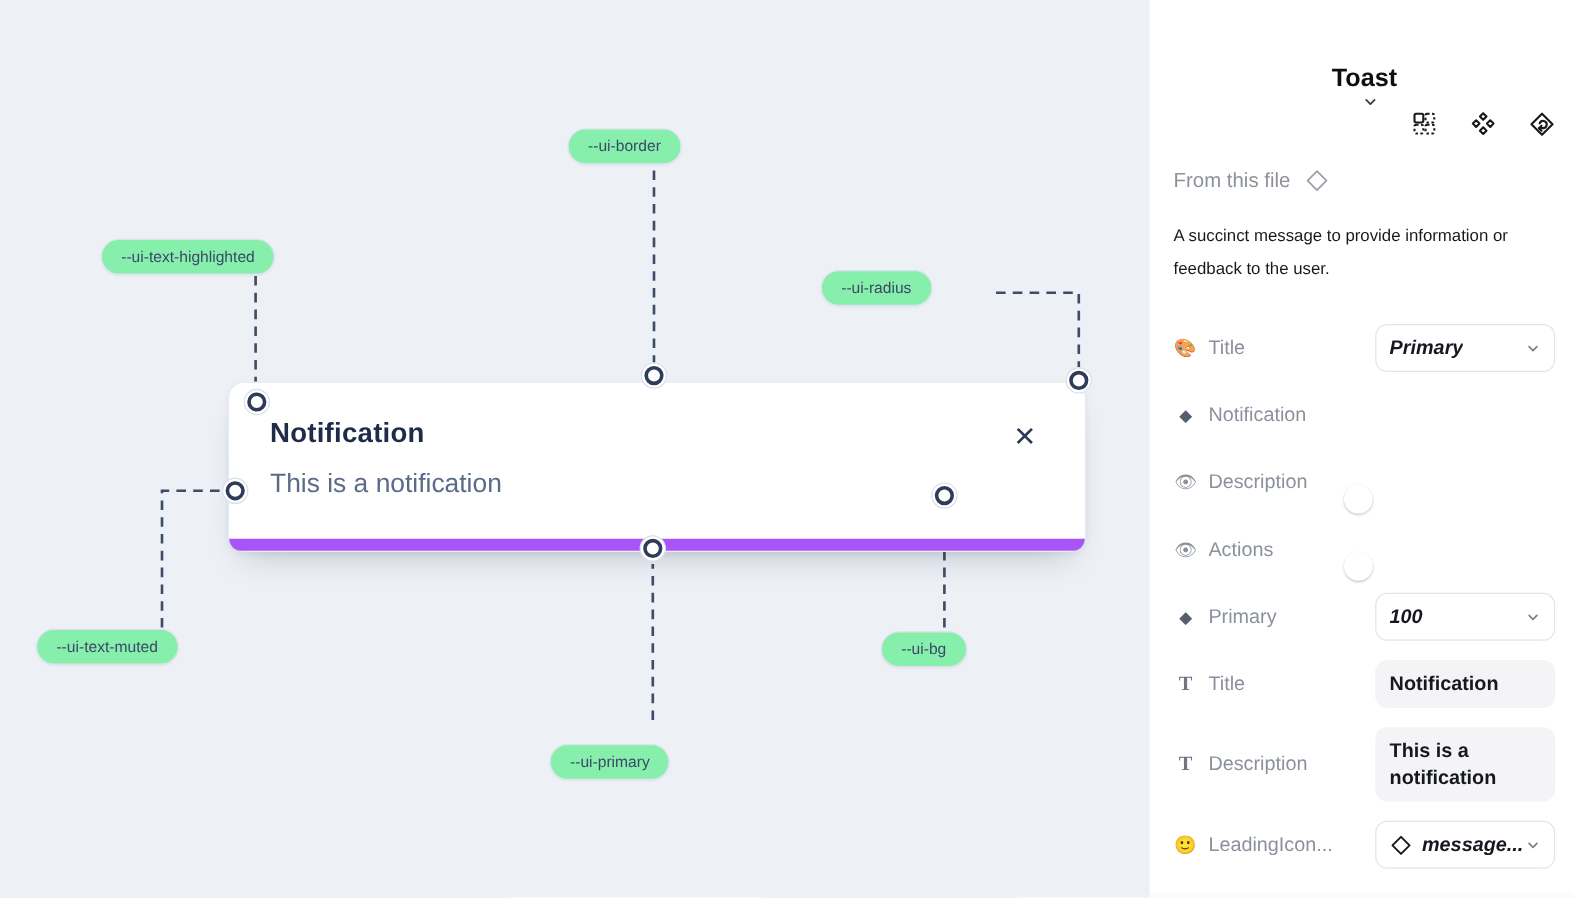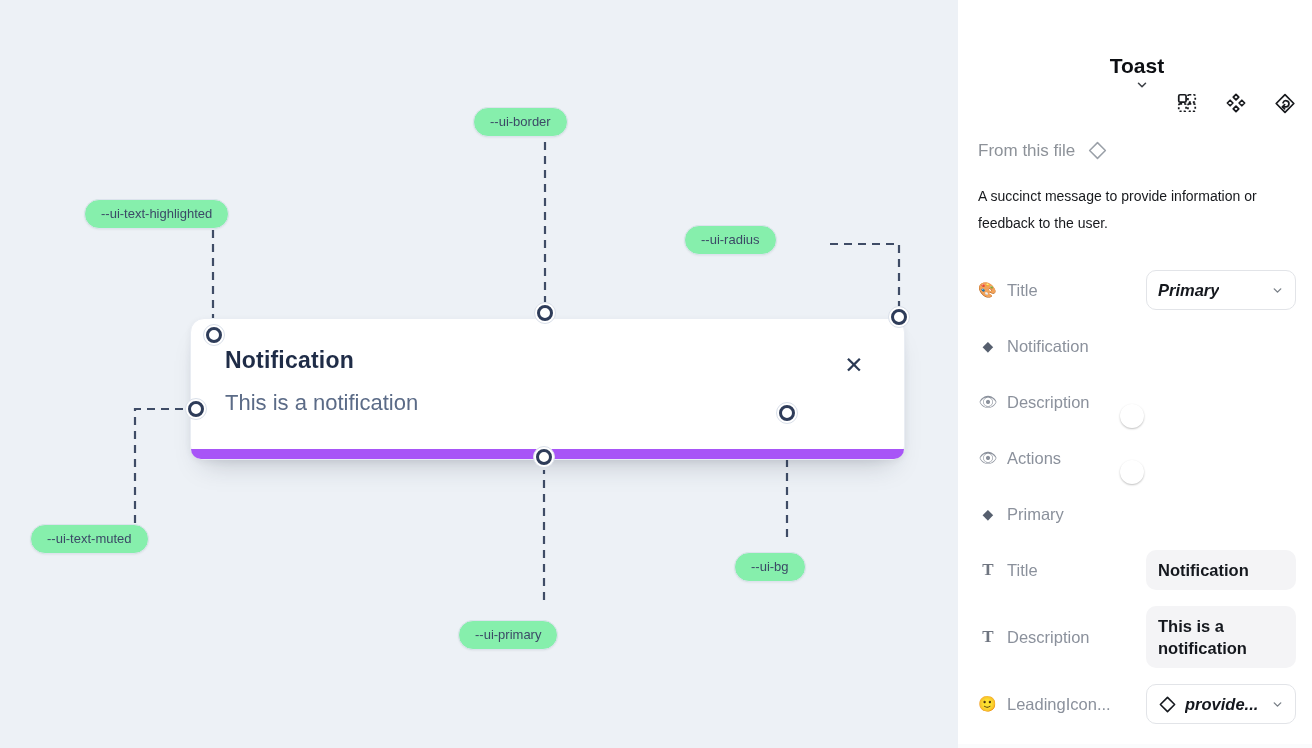--- a/index.html
+++ b/index.html
@@ -33,21 +33,21 @@
     position:absolute; display:inline-block; padding:6px 16px 7px 16px;
     background:#86efac; border:1px solid #dde3ed; border-radius:19px;
     font-size:13px; font-weight:500; color:#3b4a66; white-space:nowrap;
     box-shadow:0 1px 2px rgba(15,23,42,.05);
   }
   .chip-border           { left:473px; top:107px; }
   .chip-text-highlighted { left:84px;  top:179px;margin-top:20px; }
   .chip-radius           { left:684px; top:225px; }
   .chip-text-muted       { left:30px;  top:524px; }
   .chip-primary          { left:458px; top:620px; }
-  .chip-bg               { left:734px; top:552px; }
+  .chip-bg               { left:734px; top:526px; }
 
   
   .panel {
     width:354px; height:748px; background:#ffffff; flex:0 0 354px;
     padding:0 16px 0 20px; border-bottom:4px solid #fafbfc;
   }
   .panel-header { margin-top:54px; display:flex; align-items:center;flex-direction:column; }
   .panel-title { font-size:21px; font-weight:700; color:#0d0f13; }
   .title-chevron { margin-left:10px; display:flex; align-items:center; cursor:pointer; }
   .header-icons { margin-left:auto; display:flex; gap:27px; align-items:center; }
@@ -244,20 +244,30 @@
       <span class="control">
         <span class="toggle toggle-on" style="background: rgb(29, 155, 246);"><span class="knob"></span></span>
       </span>
     </div>
 
     <div class="prop-row">
       <span class="prop-label">
         <span class="p-icon diamond">◆</span>
         <span class="label-text">Primary</span>
       </span>
+      <span class="control">
+        <span class="select">
+          <span class="select-value">100</span>
+          <span class="select-caret">
+            <svg width="13" height="13" viewBox="0 0 24 24" fill="none" stroke="currentColor" stroke-width="2.6" stroke-linecap="round" stroke-linejoin="round">
+                <polyline points="6 9 12 15 18 9"></polyline>
+              </svg>
+          </span>
+        </span>
+      </span>
     </div>
 
     <div class="prop-row">
       <span class="prop-label">
         <span class="p-icon tletter">T</span>
         <span class="label-text">Title</span>
       </span>
       <span class="control">
         <div class="field">Notification</div>
       </span>
@@ -278,21 +288,21 @@
         <span class="p-icon emoji">🙂</span>
         <span class="label-text">LeadingIcon...</span>
       </span>
       <span class="control">
         <span class="select">
           <span class="select-diamond">
             <svg width="19" height="19" viewBox="0 0 24 24" fill="none" stroke="currentColor" stroke-width="2" stroke-linejoin="round">
                 <path d="M12 3 L21 12 L12 21 L3 12 Z"></path>
               </svg>
           </span>
-          <span class="select-value">provide...</span>
+          <span class="select-value">message...</span>
           <span class="select-caret">
             <svg width="13" height="13" viewBox="0 0 24 24" fill="none" stroke="currentColor" stroke-width="2.6" stroke-linecap="round" stroke-linejoin="round">
                 <polyline points="6 9 12 15 18 9"></polyline>
               </svg>
           </span>
         </span>
       </span>
     </div>
 
   </div>

